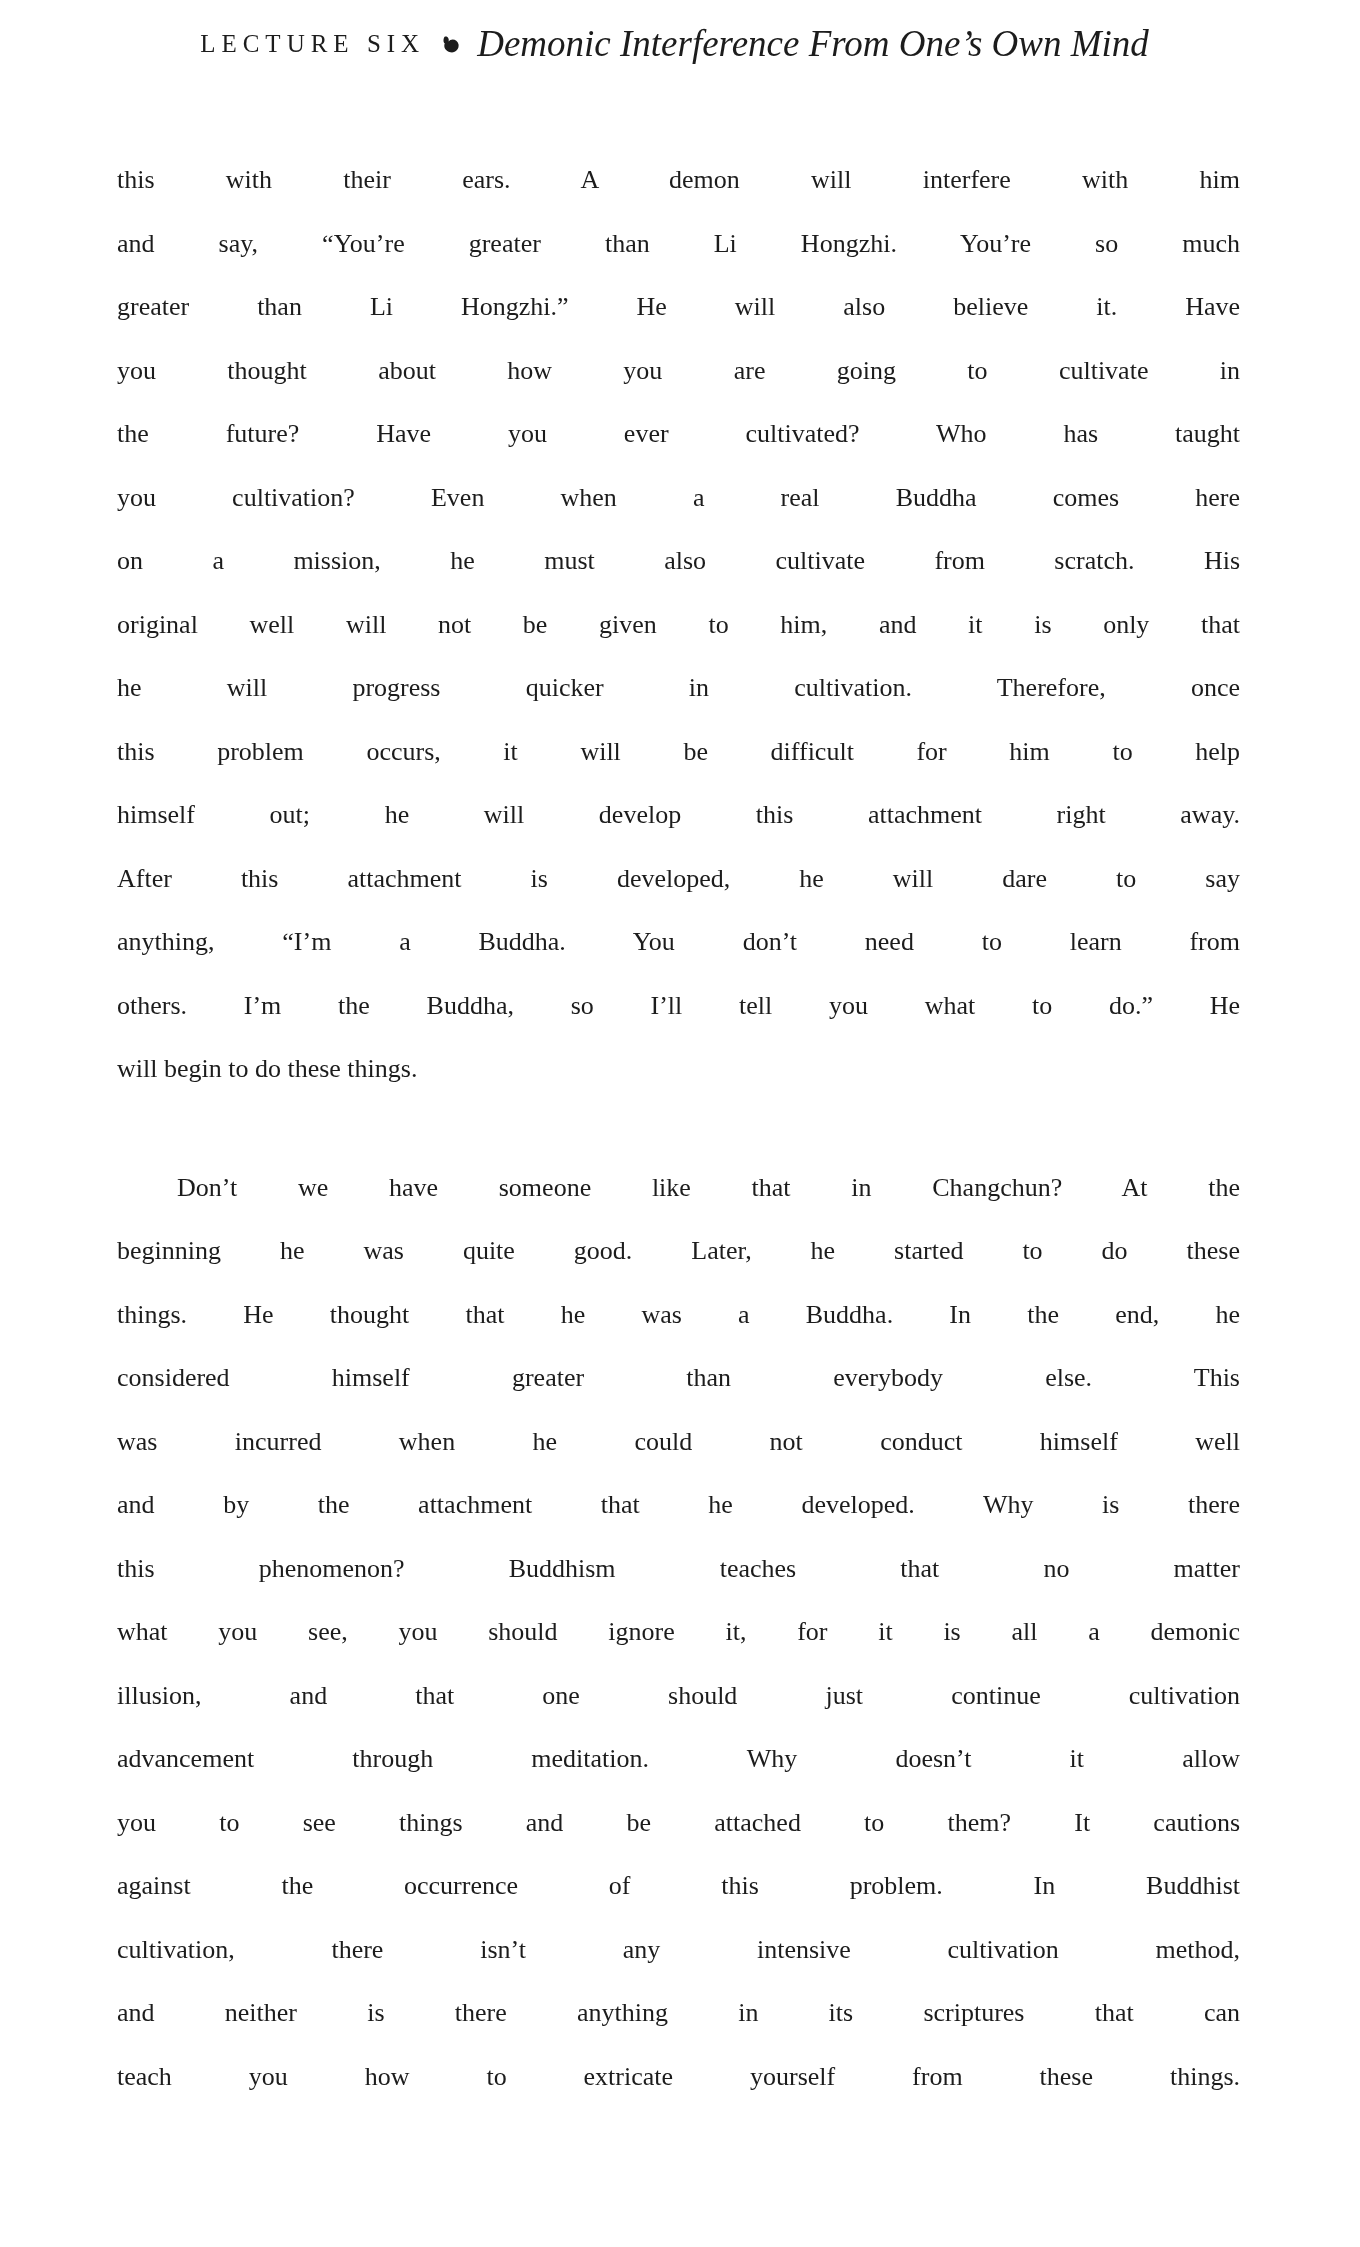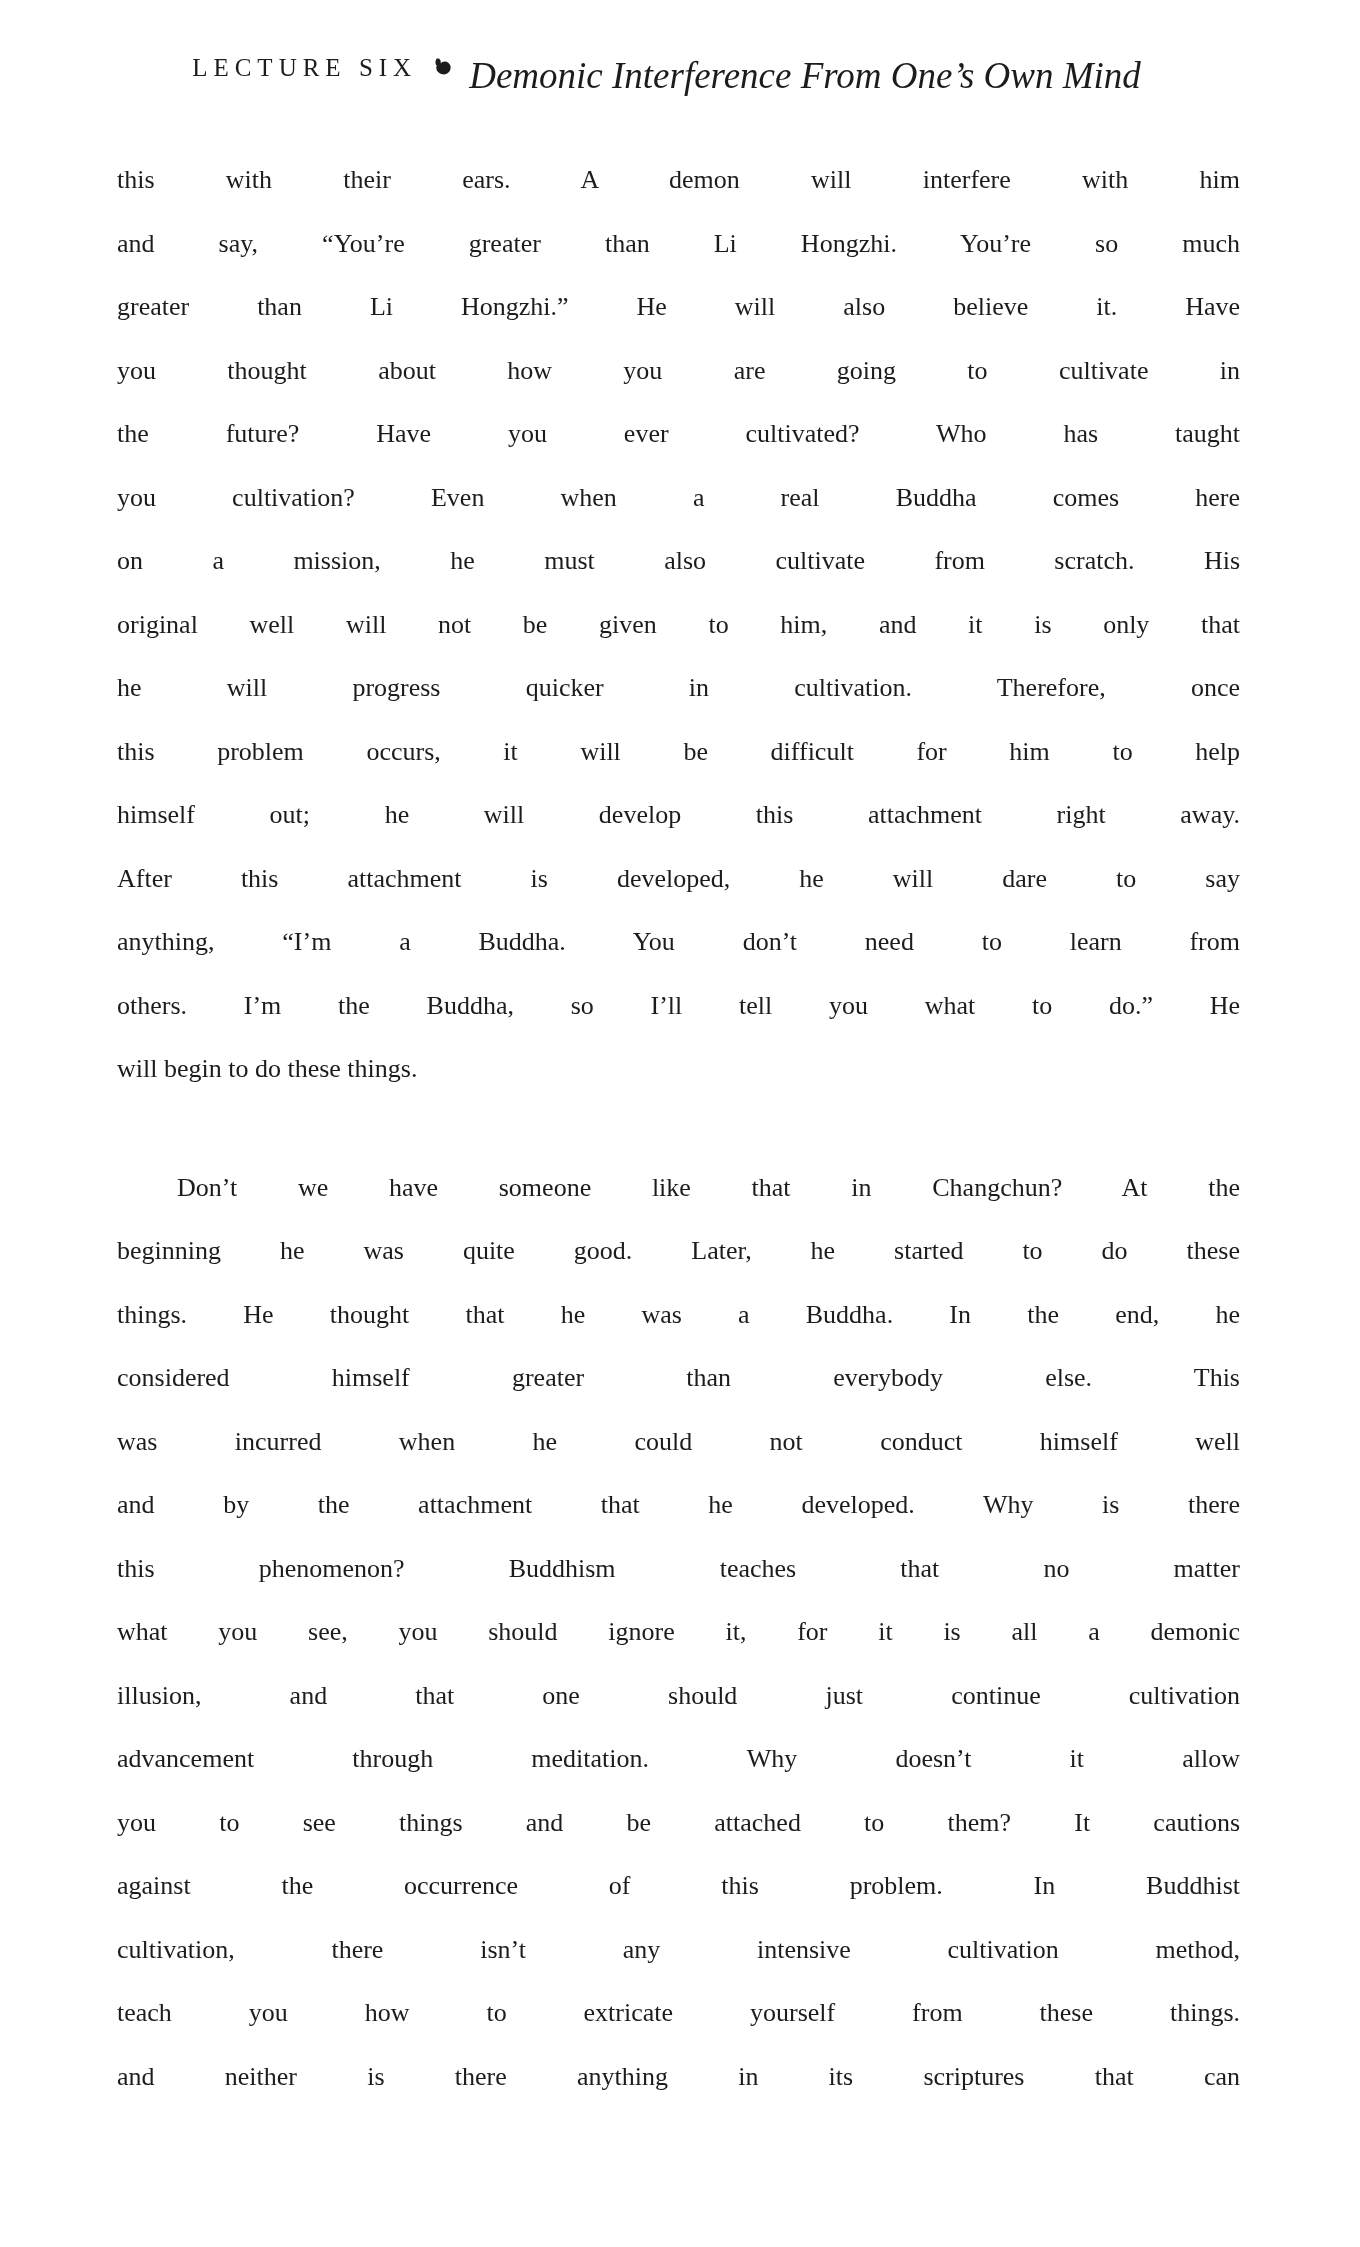--- a/index.html
+++ b/index.html
@@ -9,26 +9,26 @@
     font-family: "Liberation Serif", serif;
     color: #1c1c1c;
     overflow: hidden;
   }
   .page {
     position: relative;
     width: 1360px; height: 2247px;
   }
   .running-header {
     position: absolute;
-    top: 22px; left: 105px; width: 1123px;
+    top: 22px; left: 113px; width: 1123px;
     display: flex;
     justify-content: center;
+    align-items: center;
     gap: 15px;
     white-space: nowrap;
-    margin-top: 32px;
   }
   .lecture-label {
     font-size: 25px;
     letter-spacing: 0.24em;
     font-weight: 500;
   }
   .ornament {
     width: 22px; height: 22px;
     flex: 0 0 auto;
     margin-top: 2px;
@@ -100,19 +100,19 @@
         <div class="line">considered himself greater than everybody else. This</div>
         <div class="line">was incurred when he could not conduct himself well</div>
         <div class="line">and by the attachment that he developed. Why is there</div>
         <div class="line">this phenomenon? Buddhism teaches that no matter</div>
         <div class="line">what you see, you should ignore it, for it is all a demonic</div>
         <div class="line">illusion, and that one should just continue cultivation</div>
         <div class="line">advancement through meditation. Why doesn’t it allow</div>
         <div class="line">you to see things and be attached to them? It cautions</div>
         <div class="line">against the occurrence of this problem. In Buddhist</div>
         <div class="line">cultivation, there isn’t any intensive cultivation method,</div>
+        <div class="line">and neither is there anything in its scriptures that can</div>
         <div class="line">teach you how to extricate yourself from these things.</div>
-        <div class="line">and neither is there anything in its scriptures that can</div>
       </div>
     </div>
 
 
 </div>
 
 </body></html>

